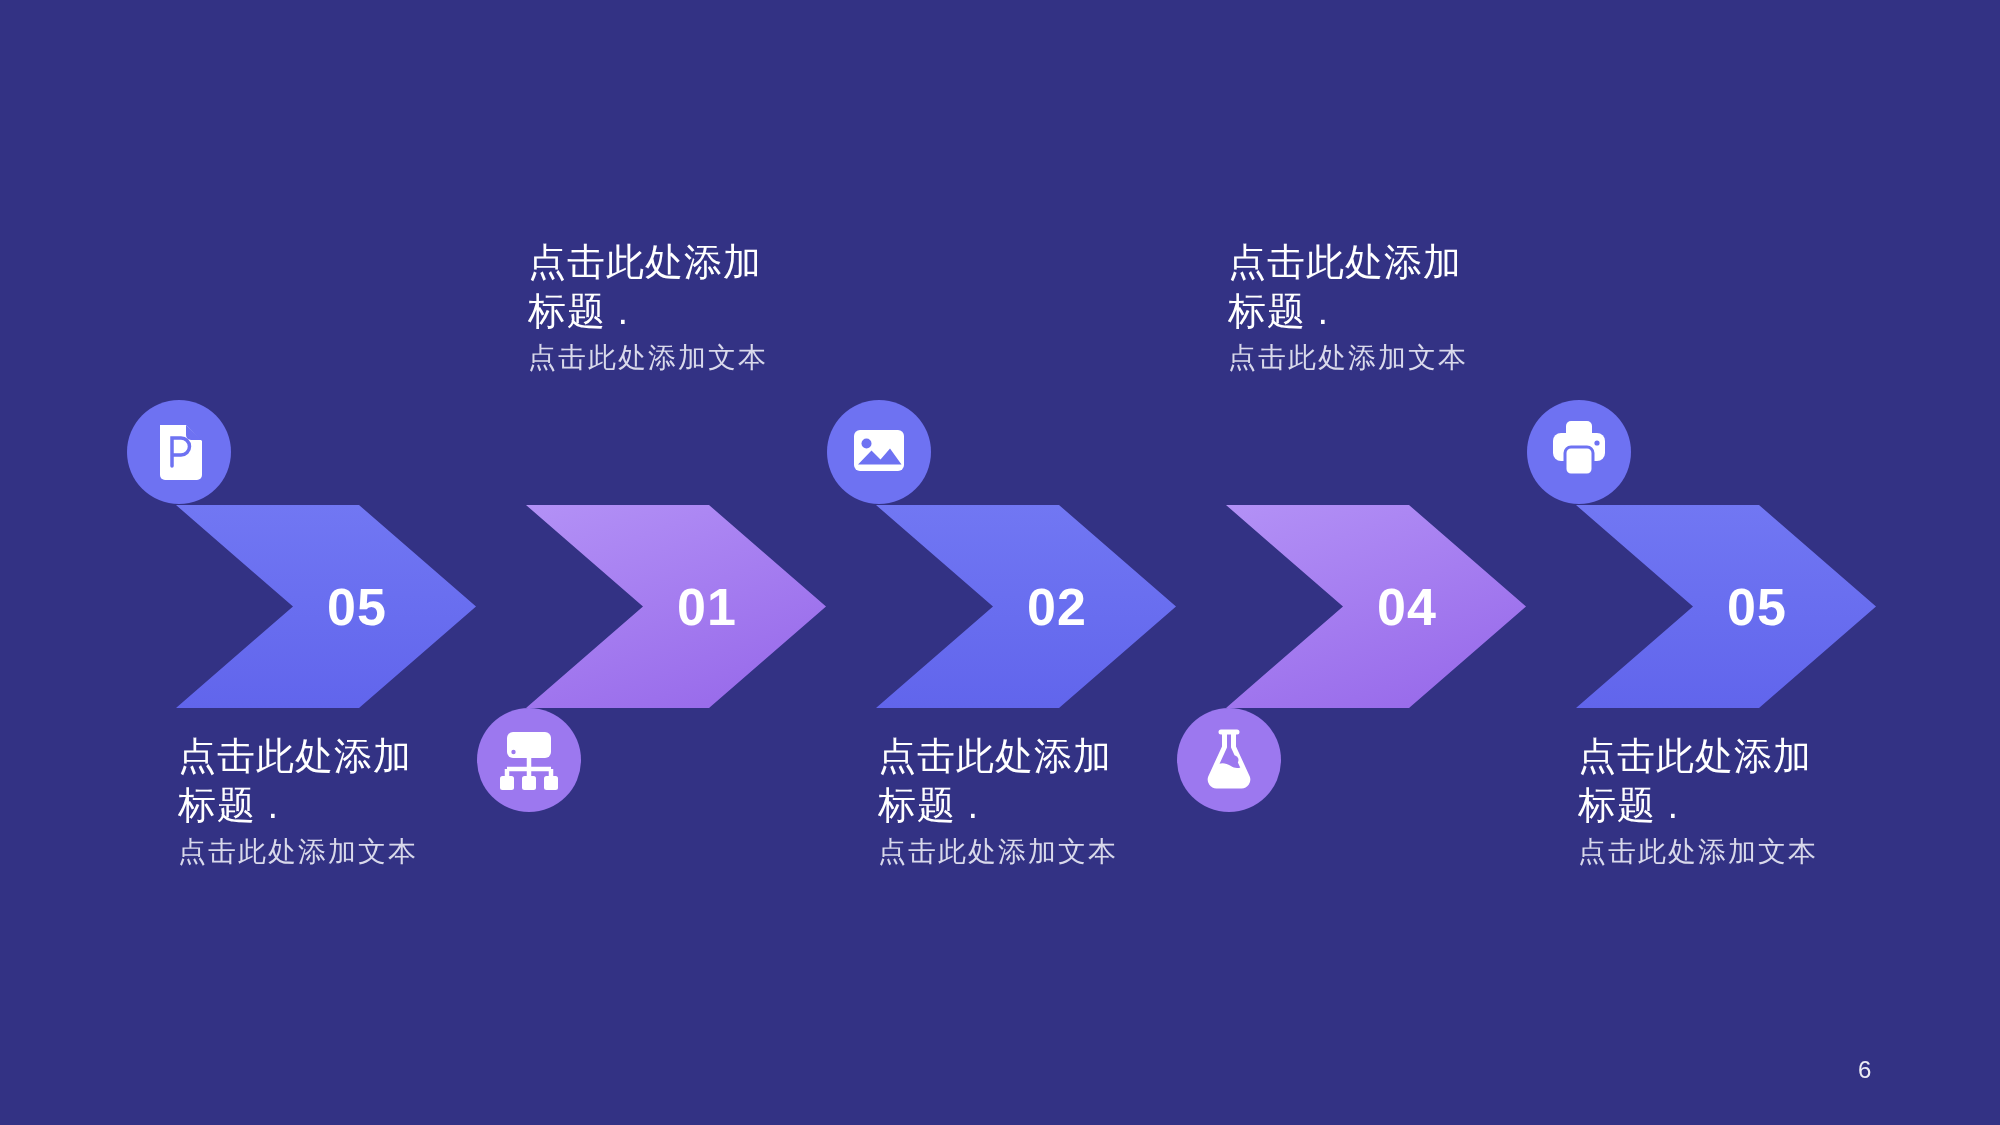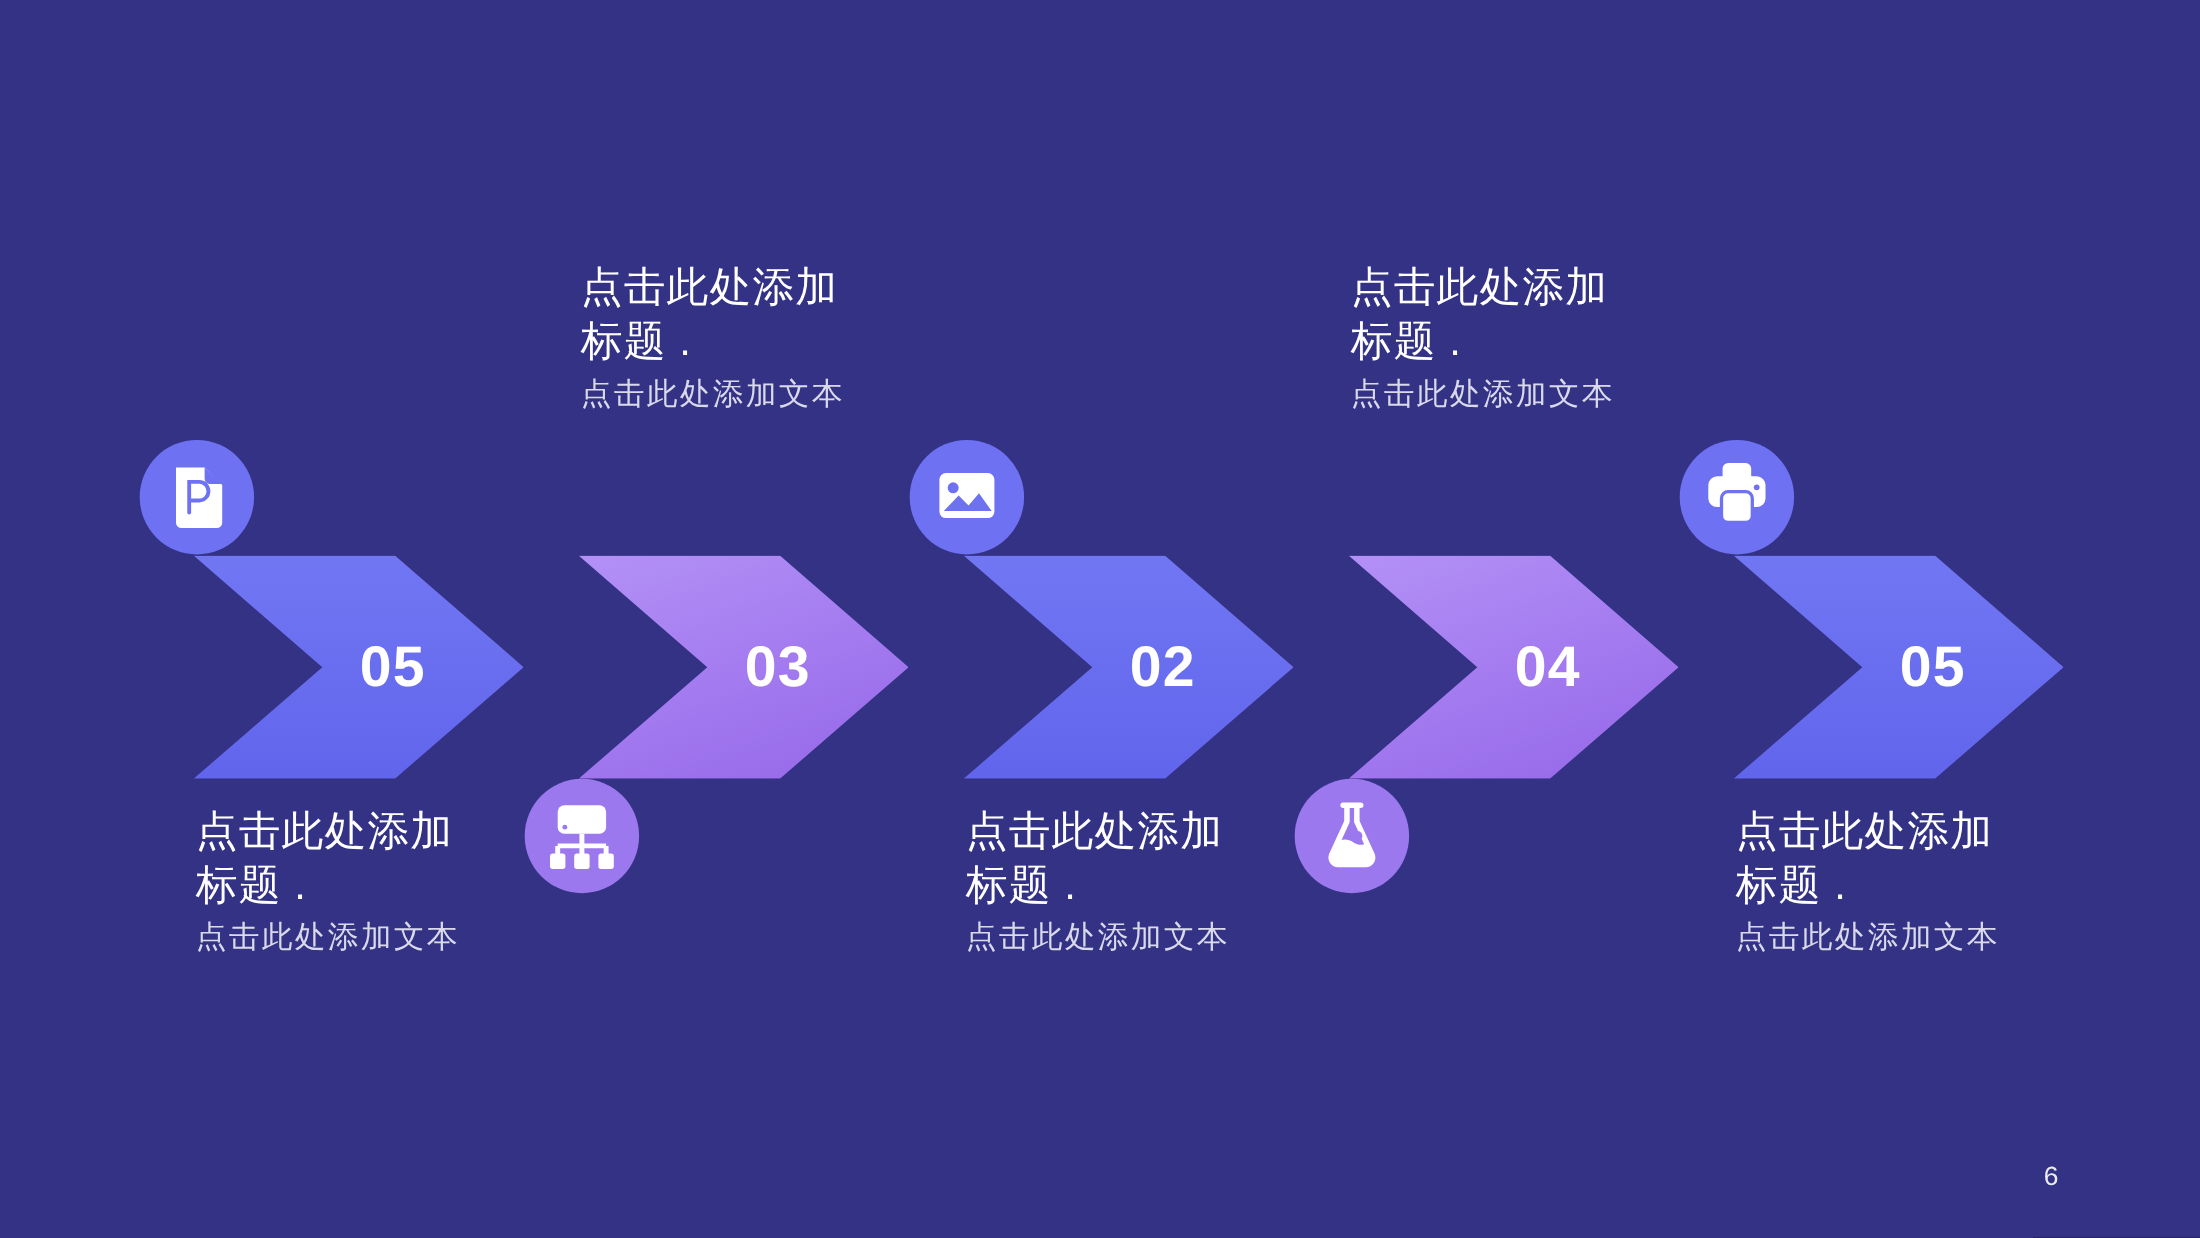--- a/index.html
+++ b/index.html
@@ -68,21 +68,21 @@
       </div>
   <div class="text-block" style="left: 178px; top: 732px;">
     <div class="step-title">
       <div class="title-line1">点击此处添加</div>
       <div class="title-line2">标题 .</div>
     </div>
     <div class="step-body">点击此处添加文本</div>
   </div>
 
   <div class="chevron purple" style="left: 526px;">
-    <span class="step-number">03</span>
+    <span class="step-number">01</span>
   </div>
   <div class="icon-circle purple" style="left: 477px; top: 708px;">
         <svg viewBox="0 0 104 104" xmlns="http://www.w3.org/2000/svg">
     <rect x="30" y="24" width="44" height="26" rx="6" fill="#ffffff"></rect>
     <circle cx="36.5" cy="44" r="2.2" fill="#9C78EF"></circle>
     <path fill="none" stroke="#ffffff" stroke-width="4.5" d="M52 50v11M30 61h44M30 61v9M52 61v9M74 61v9"></path>
     <rect x="23" y="68" width="14" height="14" rx="2.5" fill="#ffffff"></rect>
     <rect x="45" y="68" width="14" height="14" rx="2.5" fill="#ffffff"></rect>
     <rect x="67" y="68" width="14" height="14" rx="2.5" fill="#ffffff"></rect>
   </svg>

